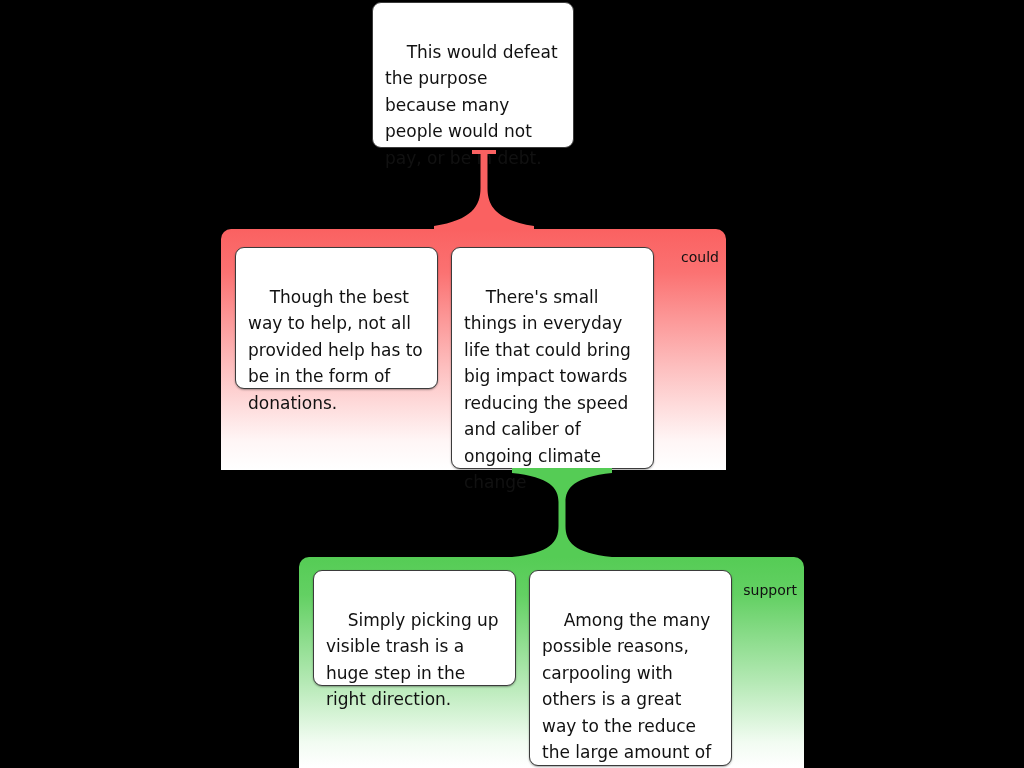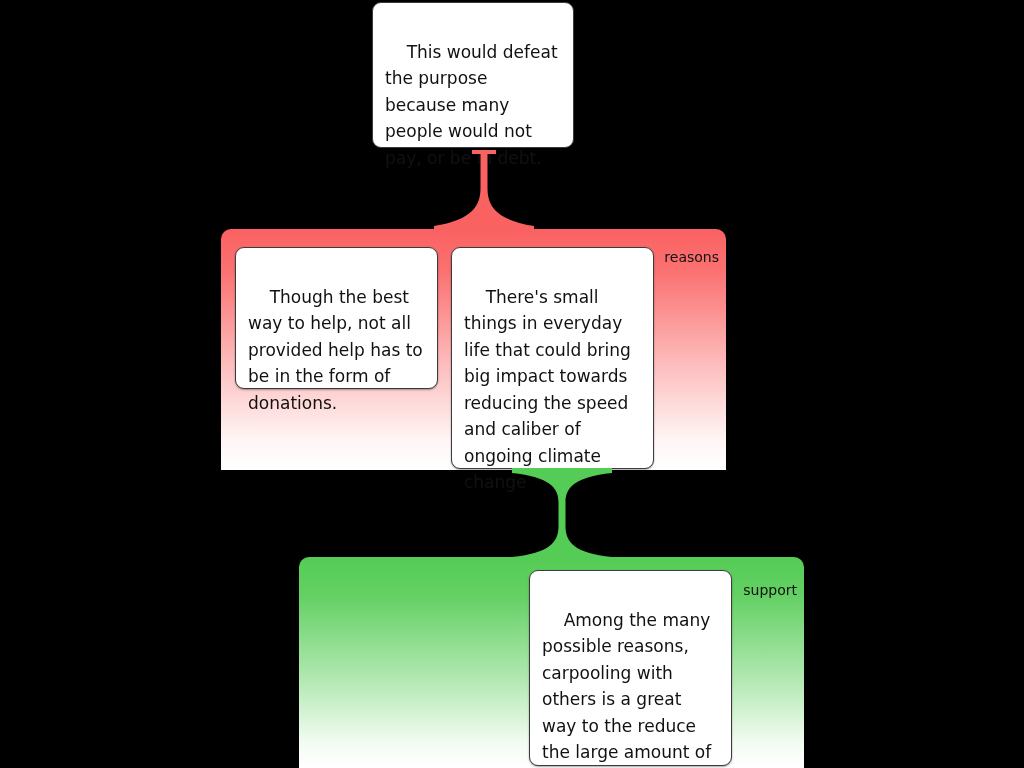--- a/index.html
+++ b/index.html
@@ -92,21 +92,21 @@
 
     <rect x="38" y="2" width="24" height="4" fill="#fa6161"></rect>
 
     <path d="M46.5,6 L53.5,6 L53.5,40
              C53.5,58 62,72 100,78
              L100,84 L0,84 L0,78
              C38,72 46.5,58 46.5,40 Z" fill="#fa6161"></path>
   </svg>
 
   <div class="group" id="oppose-group">
-    <span class="group-label" id="oppose-label">reasons</span>
+    <span class="group-label" id="oppose-label">could</span>
   </div>
 
   <div class="card" id="oppose-card-1">
     <span>There's small things in everyday life that could bring big impact towards reducing the speed and caliber of ongoing climate change</span>
   </div>
 
   <div class="card" id="oppose-card-0">
     <span>Though the best way to help, not all provided help has to be in the form of donations.</span>
   </div>
 
@@ -119,18 +119,21 @@
              L100,92 L0,92 L0,89
              C38,85 46.5,74 46.5,58
              L46.5,34
              C46.5,20 38,9 0,5 Z" fill="#55cc55"></path>
   </svg>
 
   <div class="group" id="support-group">
     <span class="group-label" id="support-label">support</span>
   </div>
 
+  <div class="card" id="support-card-0">
+    <span>Simply picking up visible trash is a huge step in the right direction.</span>
+  </div>
 
   <div class="card" id="support-card-1">
     <span>Among the many possible reasons, carpooling with others is a great way to the reduce the large amount of carbon emission.</span>
   </div>
 
 </div>
 
 </body></html>

